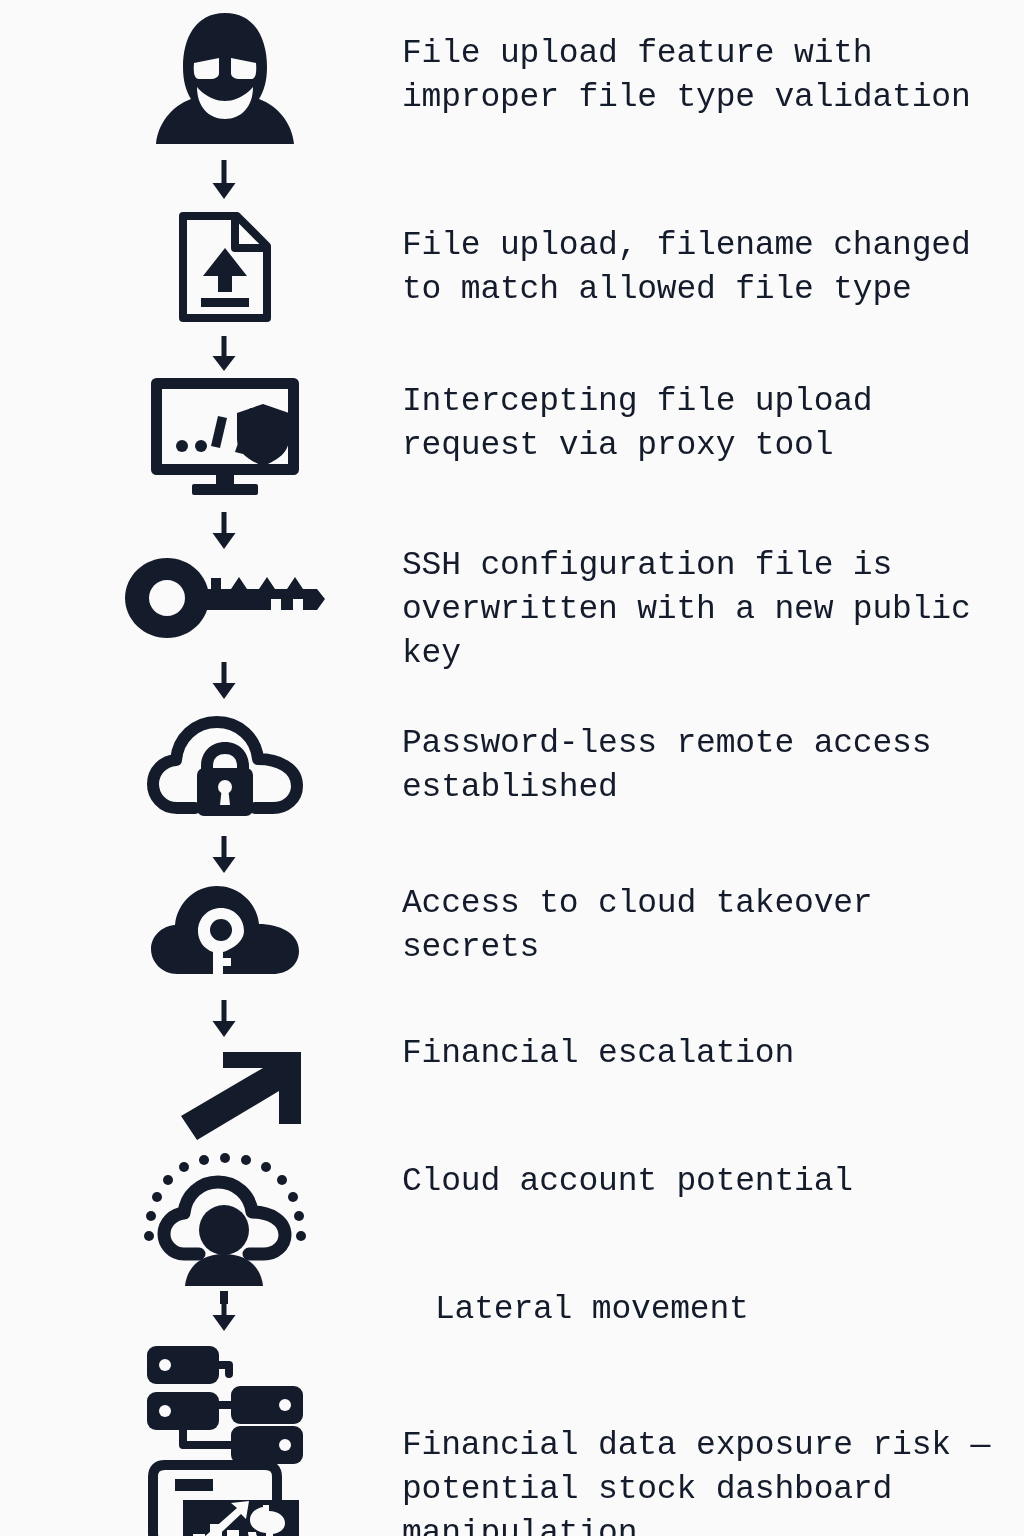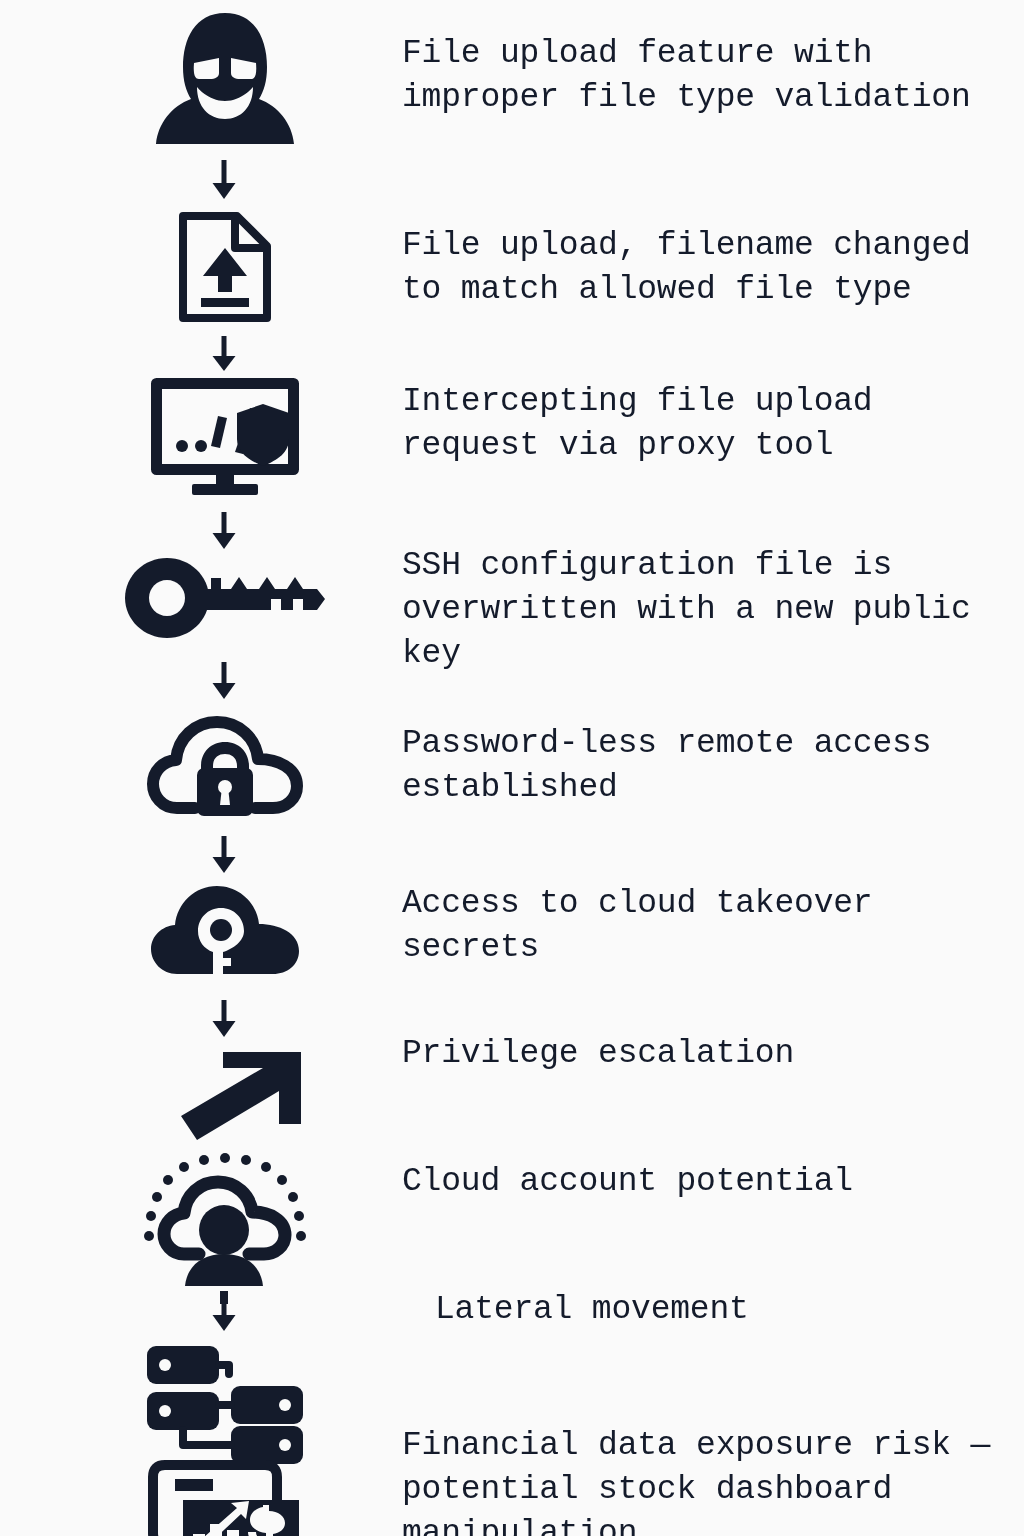--- a/index.html
+++ b/index.html
@@ -200,21 +200,21 @@
     </svg>
   </div>
 
   <div class="step">
     <div class="icon-cell" style="top:1046px;height:96px;left:132px;">
       <svg width="140" height="96" viewBox="0 0 140 96">
         <path class="ink" d="M56 6 L134 6 L134 78 L112 78 L112 45
           L30 94 L14 70 L96 22 L56 22 Z"></path>
       </svg>
     </div>
-    <div class="label" style="top:1032px;">Privilege escalation</div>
+    <div class="label" style="top:1032px;">Financial escalation</div>
   </div>
 
   <div class="step">
     <div class="icon-cell" style="top:1152px;height:150px;">
       <svg width="170" height="150" viewBox="0 0 170 150">
         <g class="ink">
           <circle cx="85" cy="6" r="5"></circle>
             <circle cx="106" cy="8" r="5"></circle>
           <circle cx="126" cy="15" r="5"></circle>
             <circle cx="142" cy="28" r="5"></circle>

